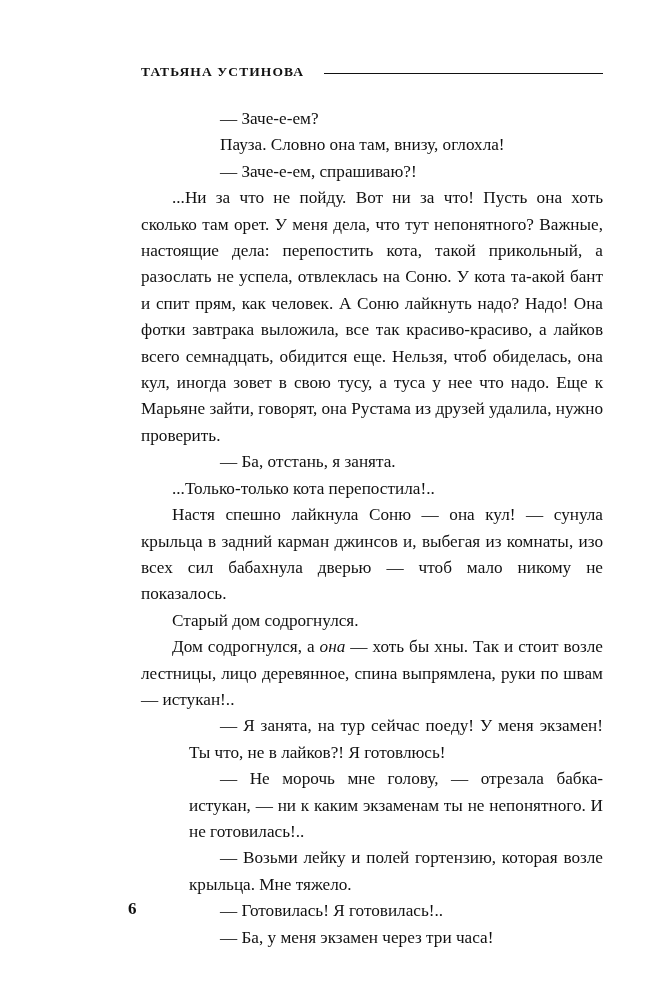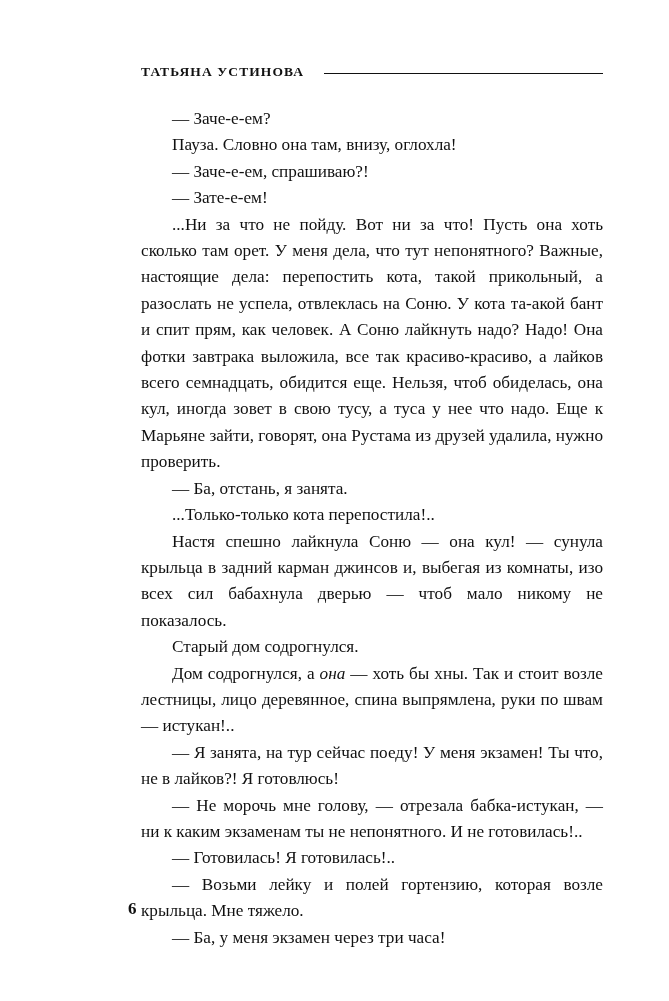--- a/index.html
+++ b/index.html
@@ -58,20 +58,21 @@
     text-justify: inter-word;
     hyphens: manual;
     color: #111111;
   }
   .body-text p {
     margin: 0;
     text-indent: 31px;
   }
   .body-text p.dialogue {
     text-indent: 31px;
+    margin-left: 48px;
   }
   .body-text em {
     font-style: italic;
   }
   .folio {
     position: absolute;
     left: 128px;
     top: 899px;
     font-family: "Liberation Serif", serif;
     font-weight: bold;
@@ -86,31 +87,30 @@
 
   <div class="running-head">
     <span class="author">ТАТЬЯНА УСТИНОВА</span>
     <span class="rule"></span>
   </div>
 
   <div class="body-text">
     <p class="dialogue">— Заче-е-ем?</p>
     <p class="dialogue">Пауза. Словно она там, внизу, оглохла!</p>
     <p class="dialogue">— Заче-е-ем, спрашиваю?!</p>
-    <p class="dialogue">— Зате-е-ем!</p>
     <p>...Ни за что не пойду. Вот ни за что! Пусть она хоть сколько там орет. У меня дела, что тут непонятного? Важные, настоящие дела: перепостить кота, такой прикольный, а разослать не успела, отвлеклась на Соню. У кота та-акой бант и спит прям, как человек. А Соню лайкнуть надо? Надо! Она фотки завтрака выложила, все так красиво-красиво, а лайков всего семнадцать, обидится еще. Нельзя, чтоб обиделась, она кул, иногда зовет в свою тусу, а туса у нее что надо. Еще к Марьяне зайти, говорят, она Рустама из друзей удалила, нужно проверить.</p>
     <p class="dialogue">— Ба, отстань, я занята.</p>
     <p>...Только-только кота перепостила!..</p>
     <p>Настя спешно лайкнула Соню — она кул! — сунула крыльца в задний карман джинсов и, выбегая из комнаты, изо всех сил бабахнула дверью — чтоб мало никому не показалось.</p>
     <p>Старый дом содрогнулся.</p>
     <p>
       <span>Дом содрогнулся, а </span><em>она</em><span> — хоть бы хны. Так и стоит возле лестницы, лицо деревянное, спина выпрямлена, руки по швам — истукан!..</span>
     </p>
     <p class="dialogue">— Я занята, на тур сейчас поеду! У меня экзамен! Ты что, не в лайков?! Я готовлюсь!</p>
     <p class="dialogue">— Не морочь мне голову, — отрезала бабка-истукан, — ни к каким экзаменам ты не непонятного. И не готовилась!..</p>
+    <p class="dialogue">— Возьми лейку и полей гортензию, которая возле крыльца. Мне тяжело.</p>
     <p class="dialogue">— Готовилась! Я готовилась!..</p>
-    <p class="dialogue">— Возьми лейку и полей гортензию, которая возле крыльца. Мне тяжело.</p>
     <p class="dialogue">— Ба, у меня экзамен через три часа!</p>
   </div>
 
   <div class="folio">6</div>
 
 </div>
 
 </body></html>

